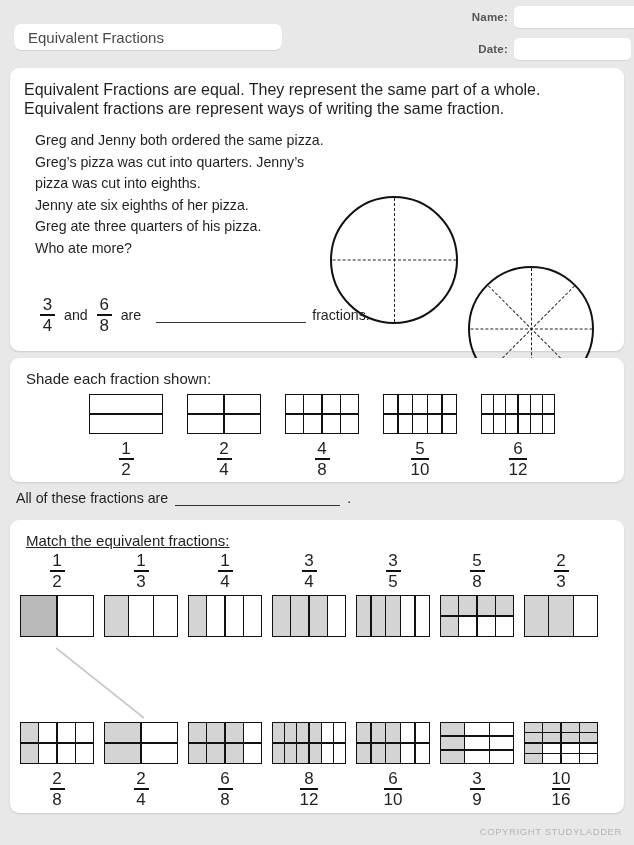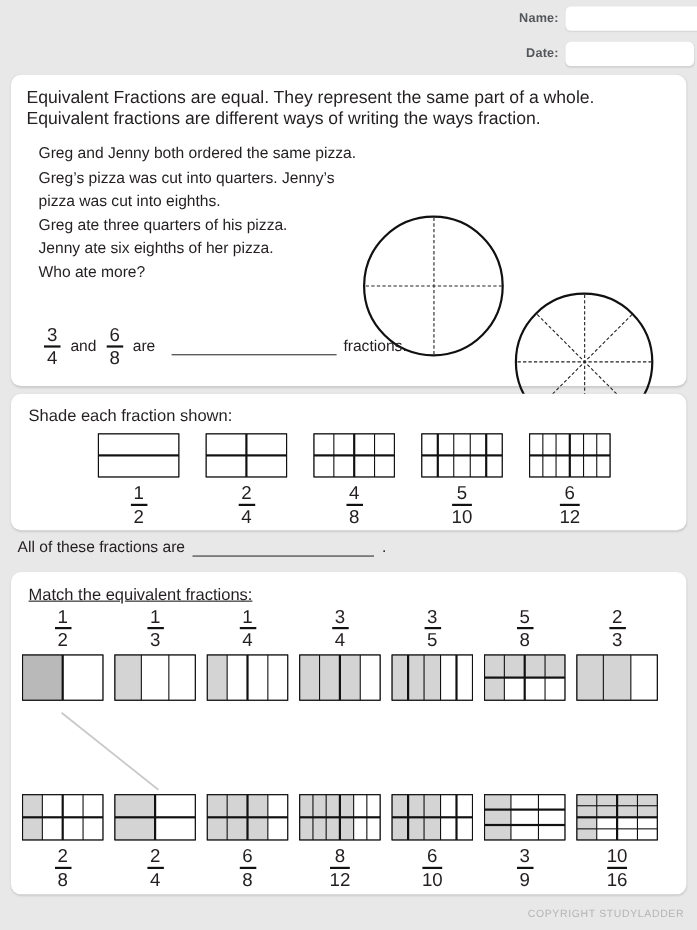--- a/index.html
+++ b/index.html
@@ -119,42 +119,43 @@
   .row3 .label-below { margin-top: 6px; }
   .footer {
     position: absolute; right: 12px; bottom: 8px;
     font-size: 9.5px; letter-spacing: .6px; color: #b4b4b4;
   }
 </style>
 </head>
 <body>
 
 <div class="header">
+  <div class="title-pill">Equivalent Fractions</div>
 
   <div class="field-row name">
     <span class="field-label">Name:</span>
     <div class="field-box"></div>
   </div>
 
   <div class="field-row date">
     <span class="field-label">Date:</span>
     <div class="field-box"></div>
   </div>
 </div>
 
 <div class="panel" id="panel-1">
   <div class="intro">
     <div>Equivalent Fractions are equal. They represent the same part of a whole.</div>
-    <div>Equivalent fractions are different ways of writing the ways fraction.</div>
+    <div>Equivalent fractions are represent ways of writing the same fraction.</div>
   </div>
 
   <div class="story" id="story-text">
       <div>Greg and Jenny both ordered the same pizza. Greg’s pizza was cut into quarters. Jenny’s pizza was cut into eighths.</div>
+      <div>Jenny ate six eighths of her pizza.</div>
       <div>Greg ate three quarters of his pizza.</div>
-      <div>Jenny ate six eighths of her pizza.</div>
       <div>Who ate more?</div>
     </div>
 
   <div class="pizza" id="pizza-quarters">
       <div class="cut" style="transform: rotate(0deg);"></div>
       <div class="cut" style="transform: rotate(90deg);"></div>
     </div>
   <div class="pizza" id="pizza-eighths">
       <div class="cut" style="transform: rotate(0deg);"></div>
       <div class="cut" style="transform: rotate(45deg);"></div>

